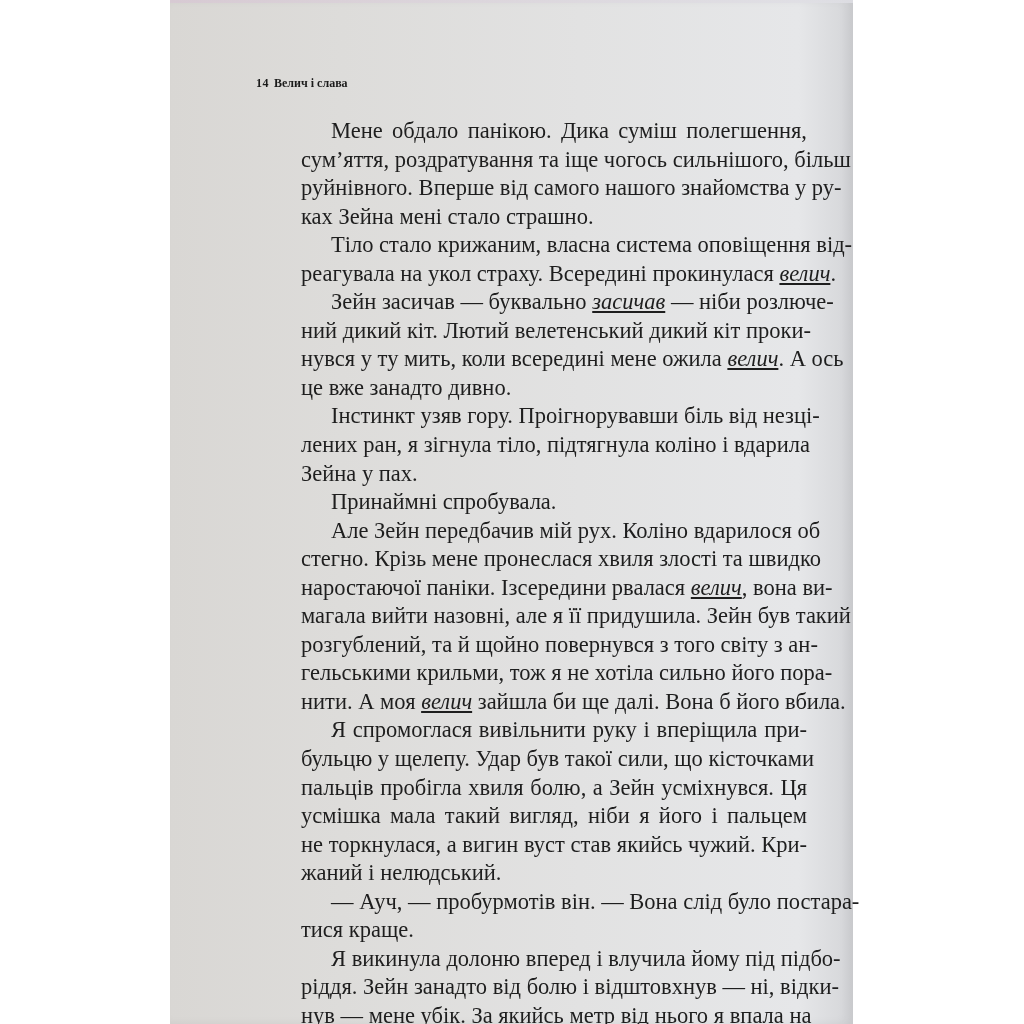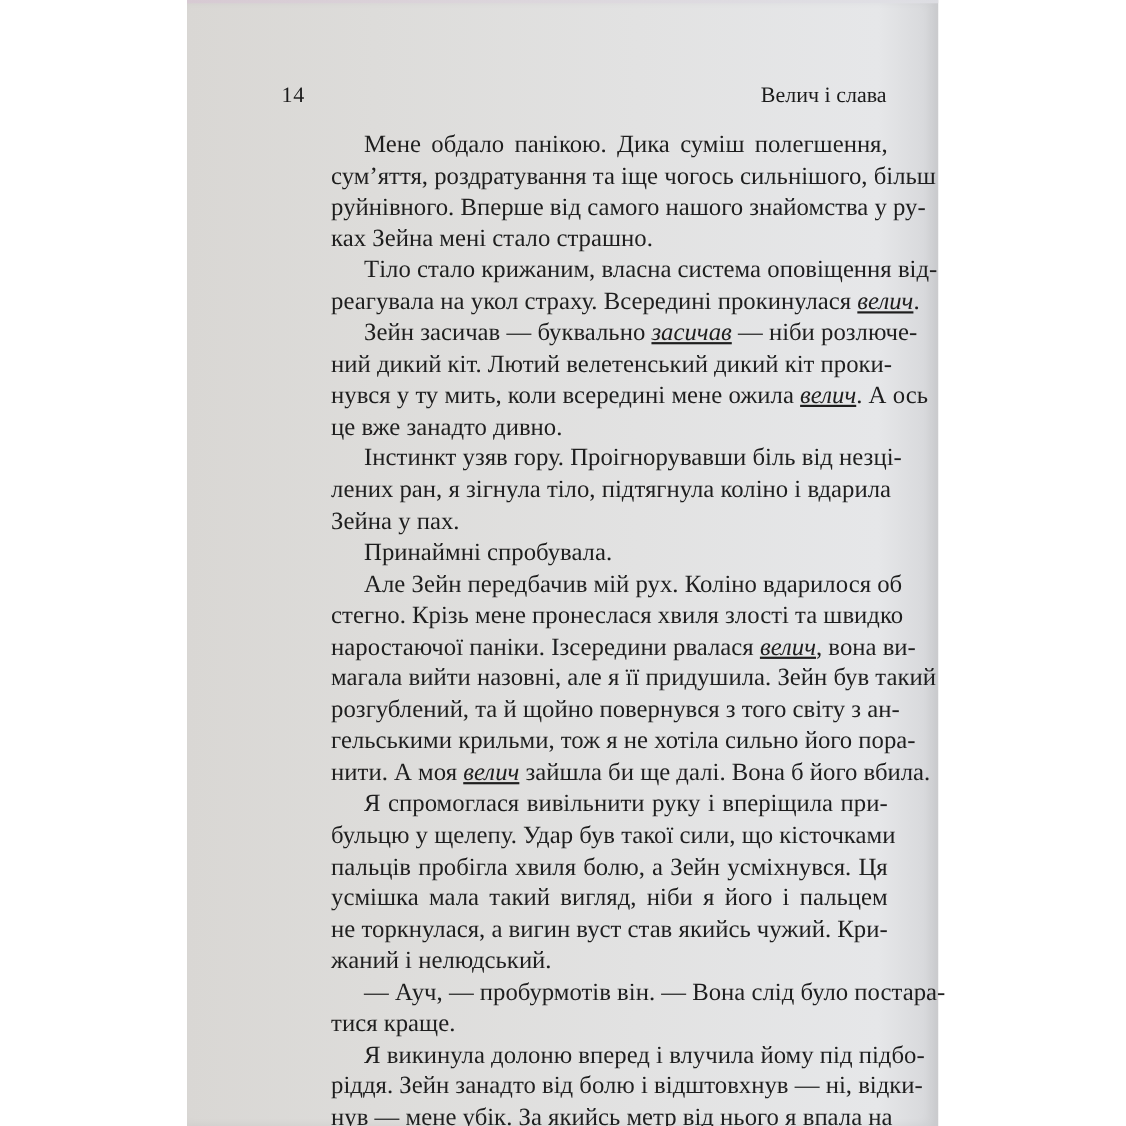--- a/index.html
+++ b/index.html
@@ -34,36 +34,36 @@
       background: linear-gradient(90deg, #d8c8d4, #dcd4dc 40%, #e0e0e6);
       opacity: 0.8;
     }
     .running-head {
       position: absolute;
       top: 72px;
       left: 86px;
       width: 550px;
       height: 24px;
       font-family: "Liberation Serif", "DejaVu Serif", serif;
-      font-weight: normal;
-      font-size: 20px;
+      font-weight: bold;
+      font-size: 12px;
       color: #1b1b1b;
     }
     .page-number {
       position: absolute;
       left: 0;
       top: 4px;
       letter-spacing: 0.5px;
     }
     .running-title {
       position: absolute;
       left: 0;
       right: 0;
       top: 4px;
-      text-align: right;
+      text-align: left;
       padding-left: 18px;
     }
     .body-text {
       position: absolute;
       left: 86px;
       top: 117px;
       width: 551px;
       font-family: "Liberation Serif", "DejaVu Serif", serif;
       font-size: 22.5px;
       line-height: 28.55px;

